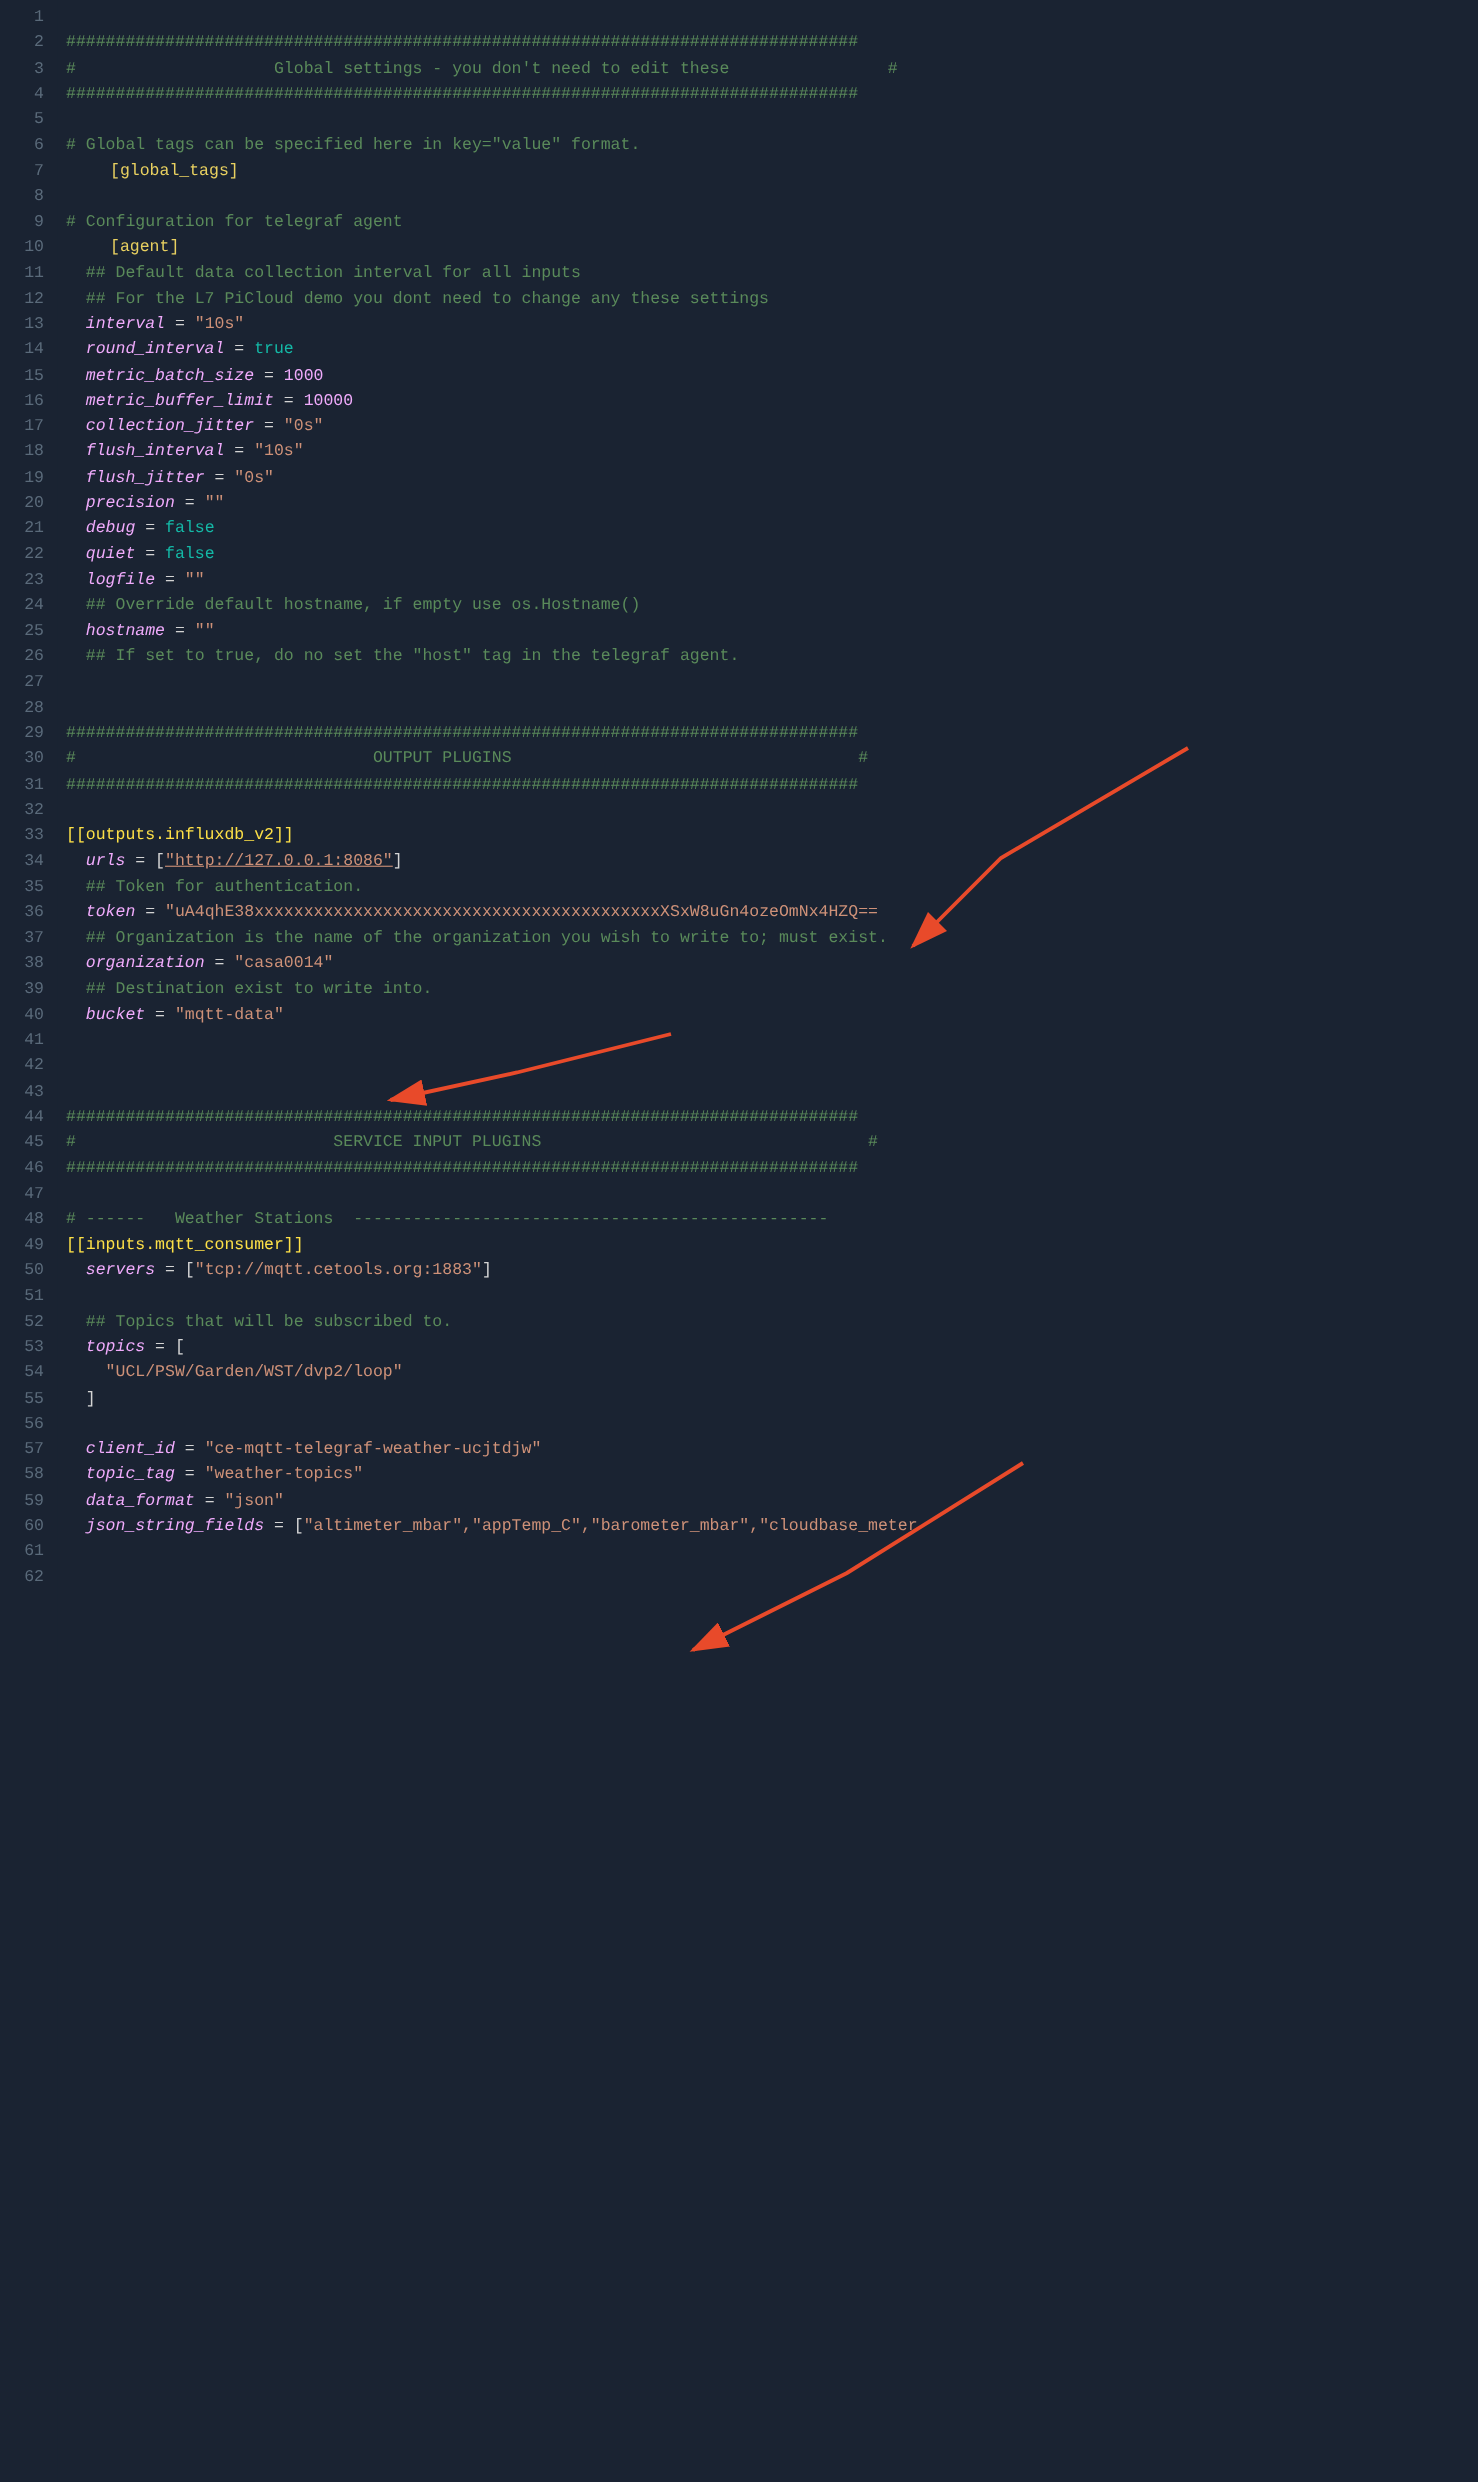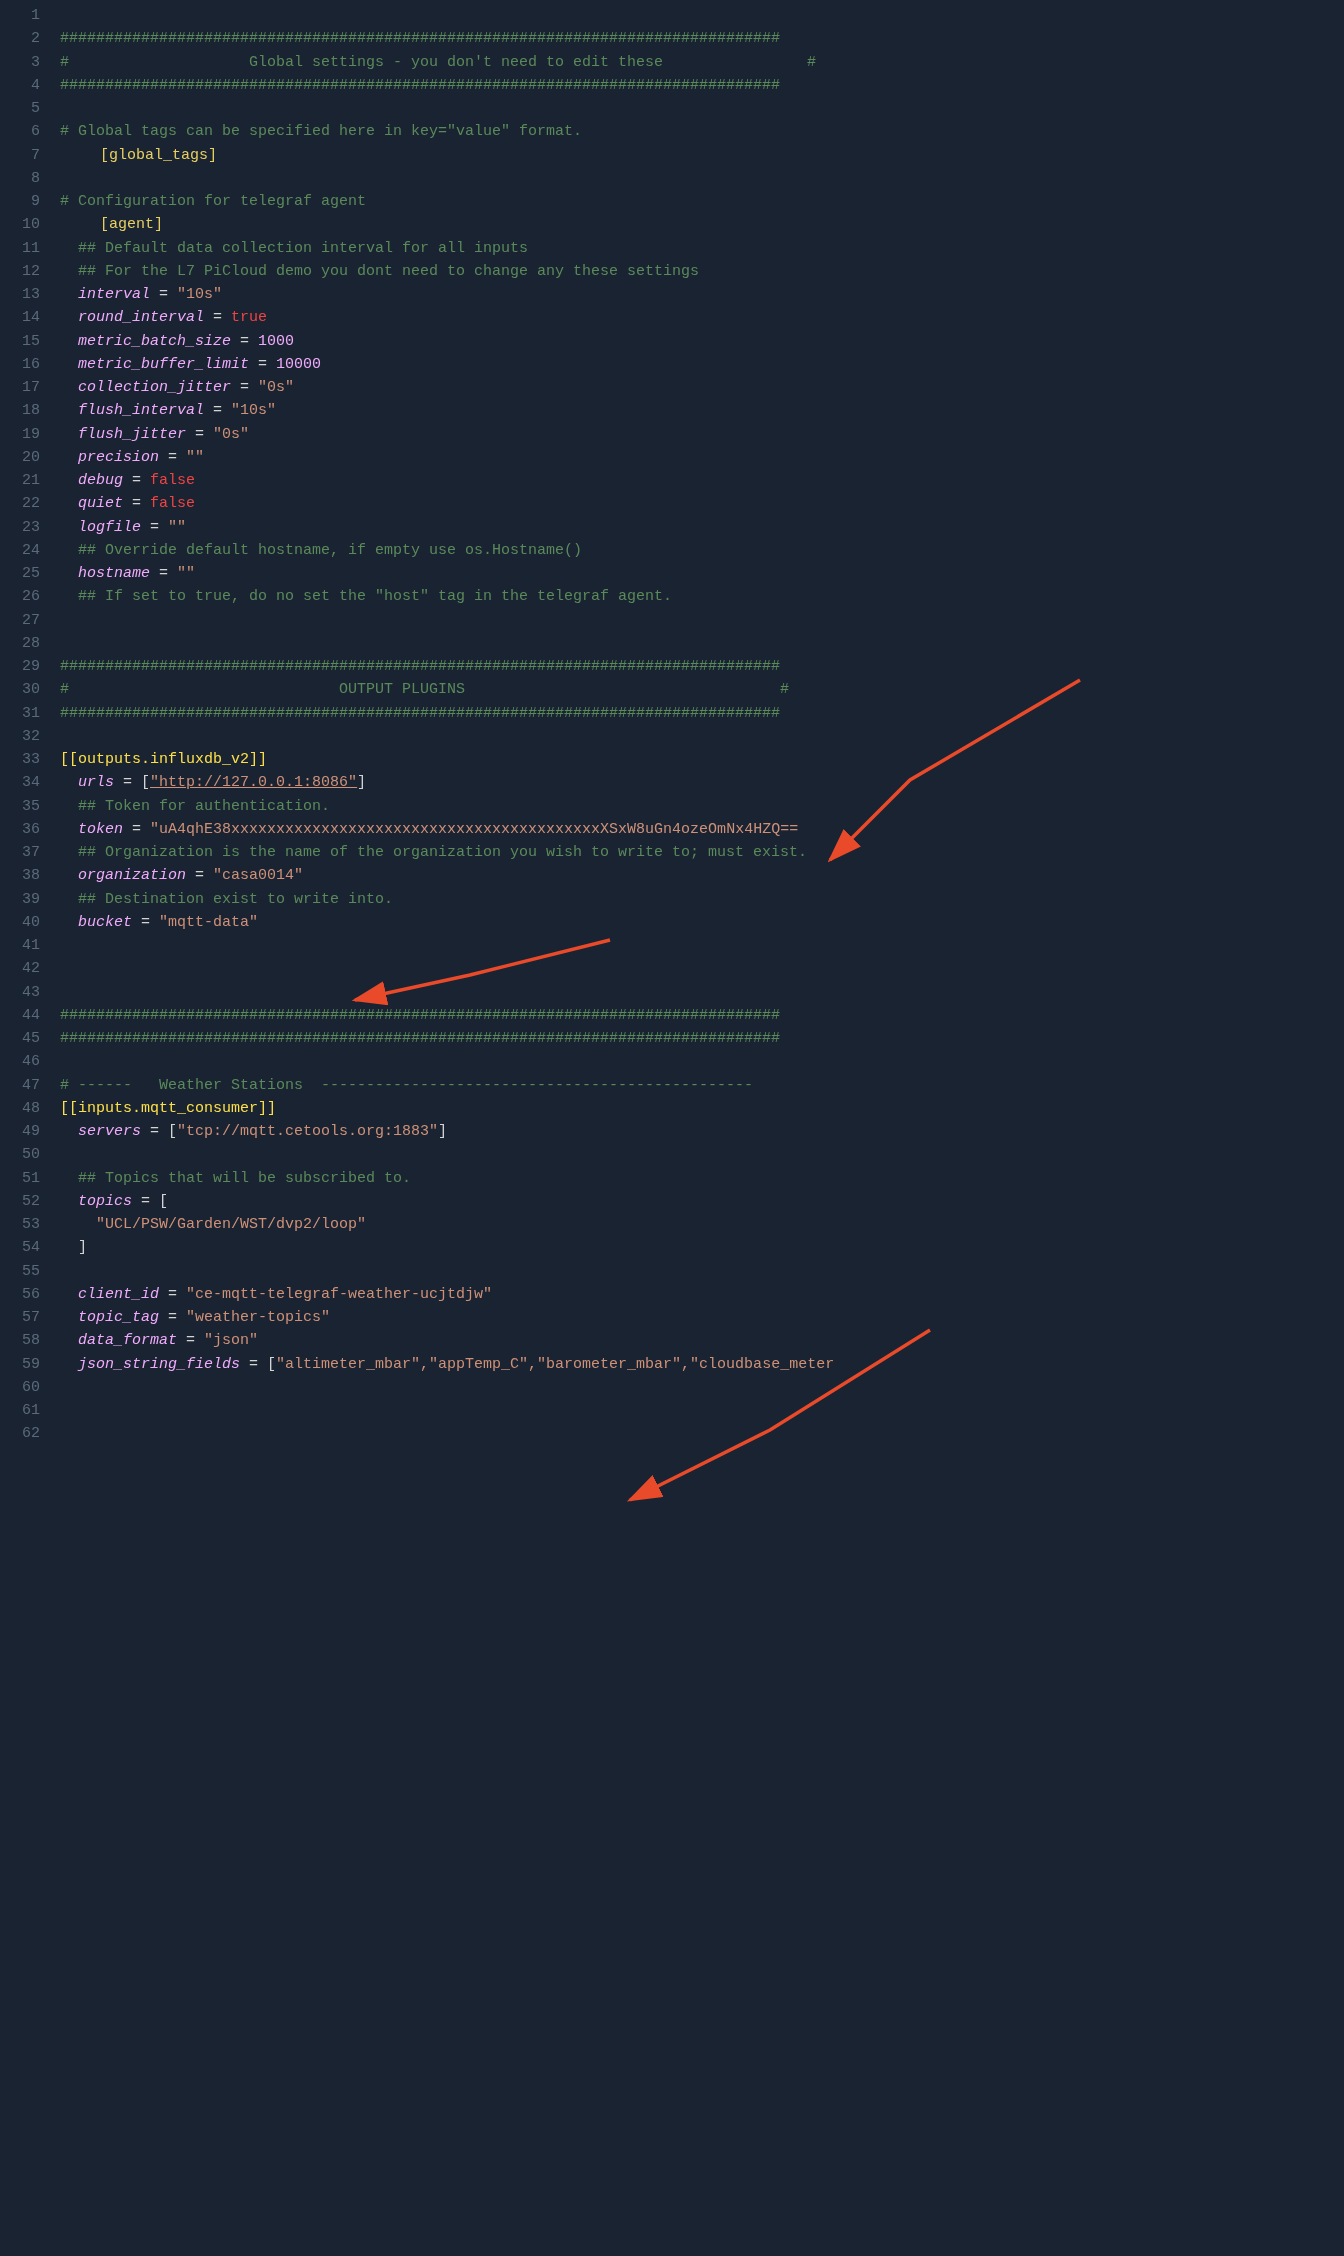--- a/index.html
+++ b/index.html
@@ -48,21 +48,21 @@
       height: 23.25px;
       white-space: pre;
       font-size: 15px;
       line-height: 1.55;
     }
     
     .c-comment { color: #5a8a5a; }
     .c-section { color: #e8d060; margin-left: 40px; }
     .c-key { color: #f0abfc; font-style: italic; }
     .c-string { color: #ce9178; }
-    .c-bool { color: #ef4444; }
+    .c-bool { color: #14b8a6; }
     .c-number { color: #f0abfc; }
     .c-url { color: #ce9178; text-decoration: underline; }
     .c-hash { color: #5a8a5a; }
     .c-plugin { color: #fde047; }
     .c-white { color: #d4d4d4; }
 
     
     .arrow-overlay {
       position: absolute;
       top: 0; left: 0;
@@ -192,20 +192,21 @@
       <span class="code-line"><span class="c-comment">  ## Token for authentication.</span></span>
       <span class="code-line"><span class="c-key">  token</span><span class="c-white"> = </span><span class="c-string">"uA4qhE38xxxxxxxxxxxxxxxxxxxxxxxxxxxxxxxxxxxxxxxxxXSxW8uGn4ozeOmNx4HZQ==</span></span>
       <span class="code-line"><span class="c-comment">  ## Organization is the name of the organization you wish to write to; must exist.</span></span>
       <span class="code-line"><span class="c-key">  organization</span><span class="c-white"> = </span><span class="c-string">"casa0014"</span></span>
       <span class="code-line"><span class="c-comment">  ## Destination exist to write into.</span></span>
       <span class="code-line"><span class="c-key">  bucket</span><span class="c-white"> = </span><span class="c-string">"mqtt-data"</span></span>
       <span class="code-line">&nbsp;</span>
       <span class="code-line">&nbsp;</span>
       <span class="code-line">&nbsp;</span>
       <span class="code-line"><span class="c-hash">################################################################################</span></span>
+      <span class="code-line"><span class="c-hash">#                          SERVICE INPUT PLUGINS                                 #</span></span>
       <span class="code-line"><span class="c-hash">################################################################################</span></span>
       <span class="code-line">&nbsp;</span>
       <span class="code-line"><span class="c-comment"># ------   Weather Stations  ------------------------------------------------</span></span>
       <span class="code-line"><span class="c-plugin">[[inputs.mqtt_consumer]]</span></span>
       <span class="code-line"><span class="c-key">  servers</span><span class="c-white"> = [</span><span class="c-string">"tcp://mqtt.cetools.org:1883"</span><span class="c-white">]</span></span>
       <span class="code-line">&nbsp;</span>
       <span class="code-line"><span class="c-comment">  ## Topics that will be subscribed to.</span></span>
       <span class="code-line"><span class="c-key">  topics</span><span class="c-white"> = [</span></span>
       <span class="code-line"><span class="c-string">    "UCL/PSW/Garden/WST/dvp2/loop"</span></span>
       <span class="code-line"><span class="c-white">  ]</span></span>

